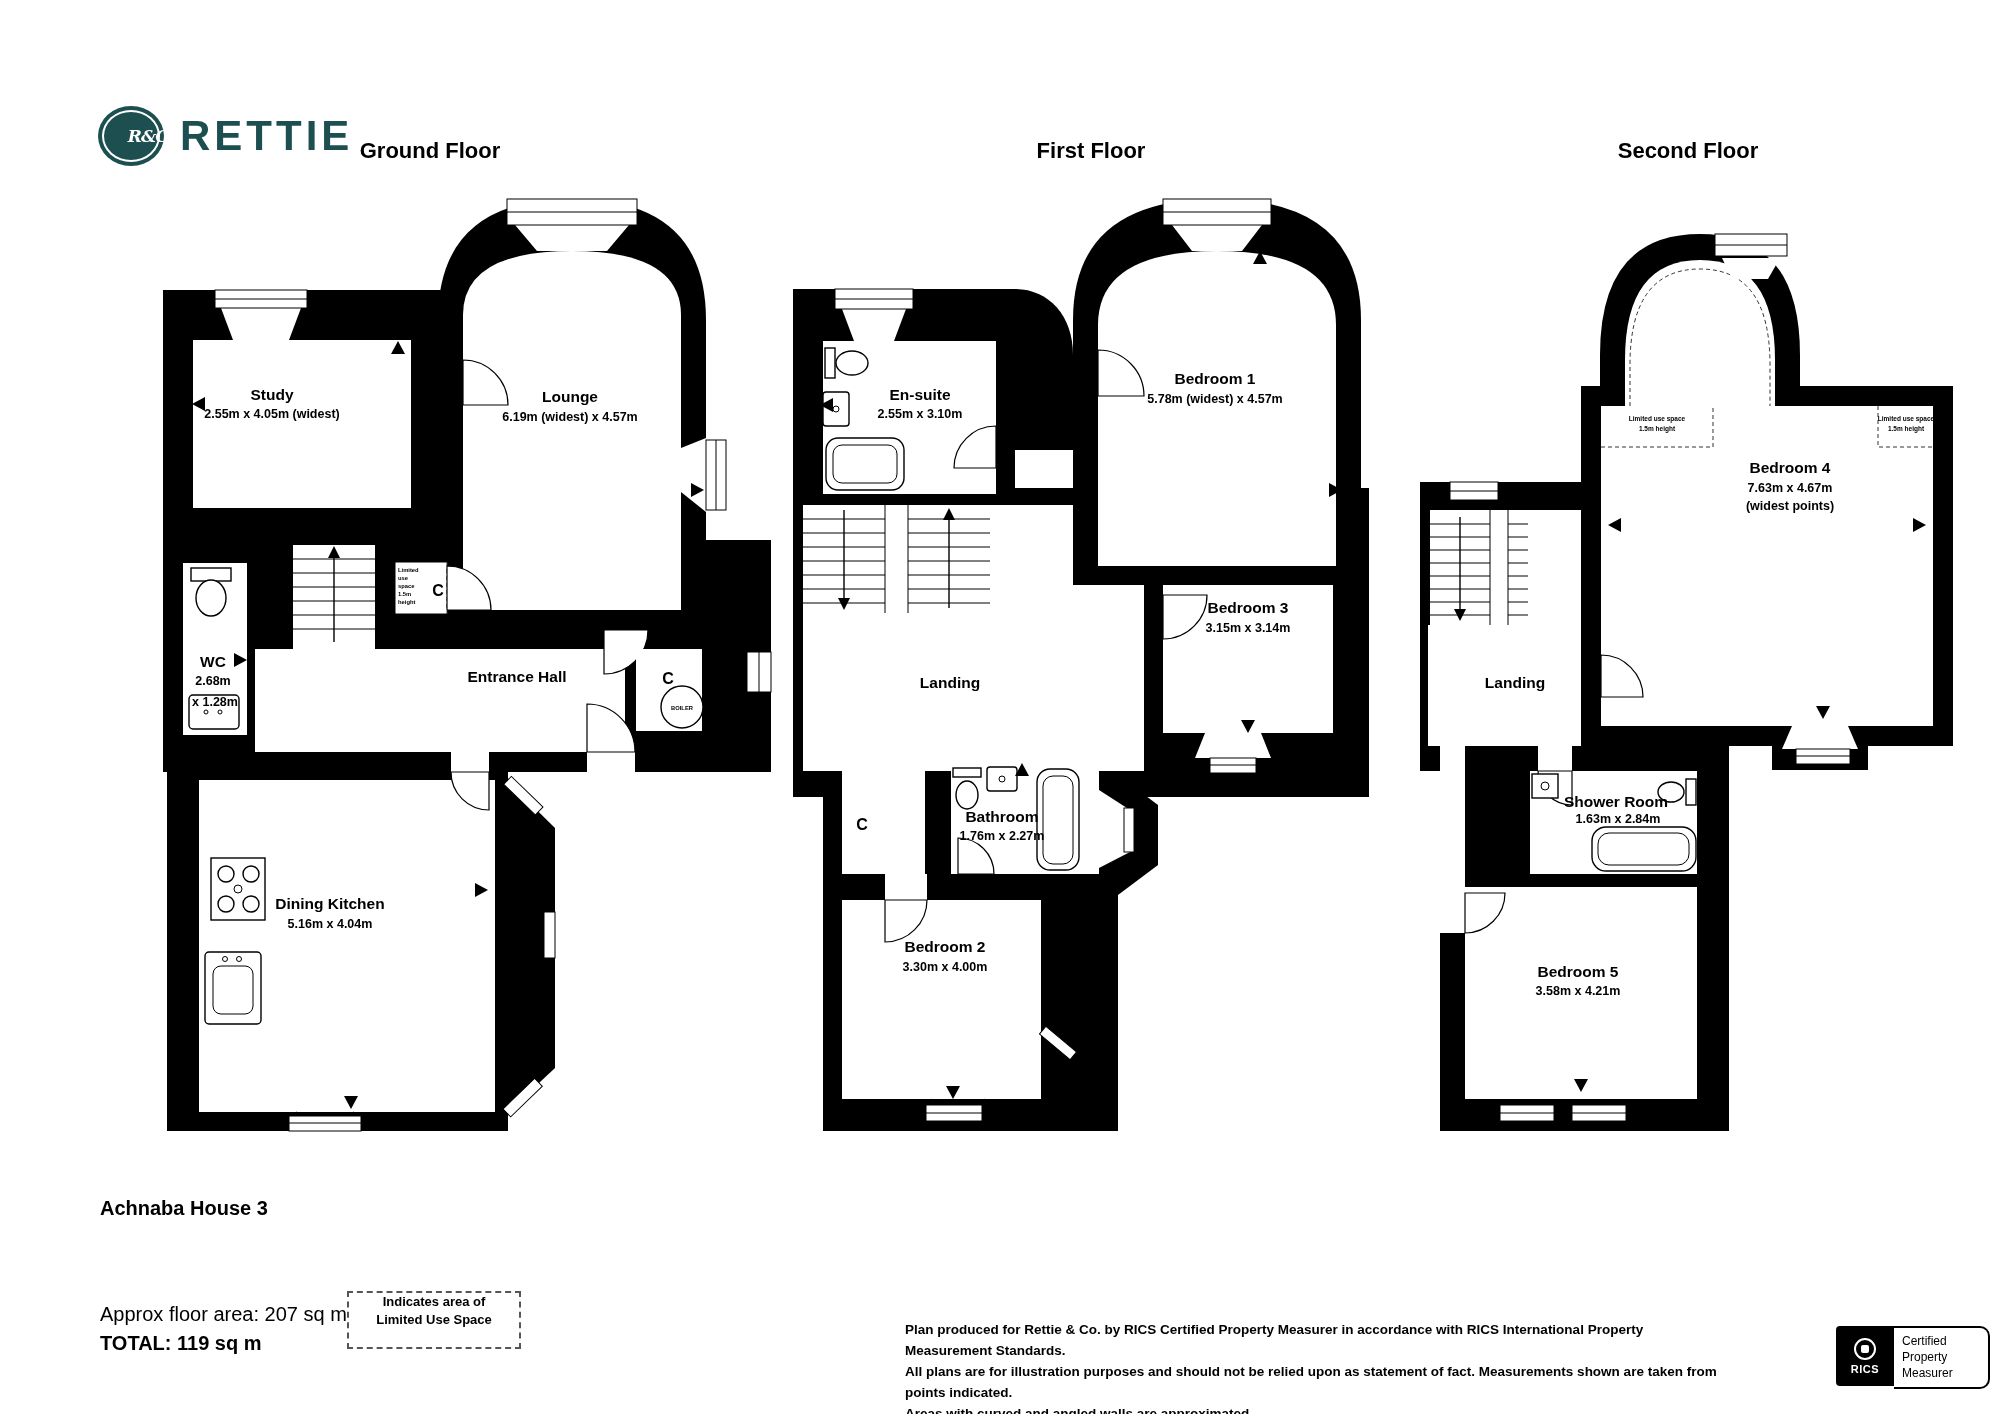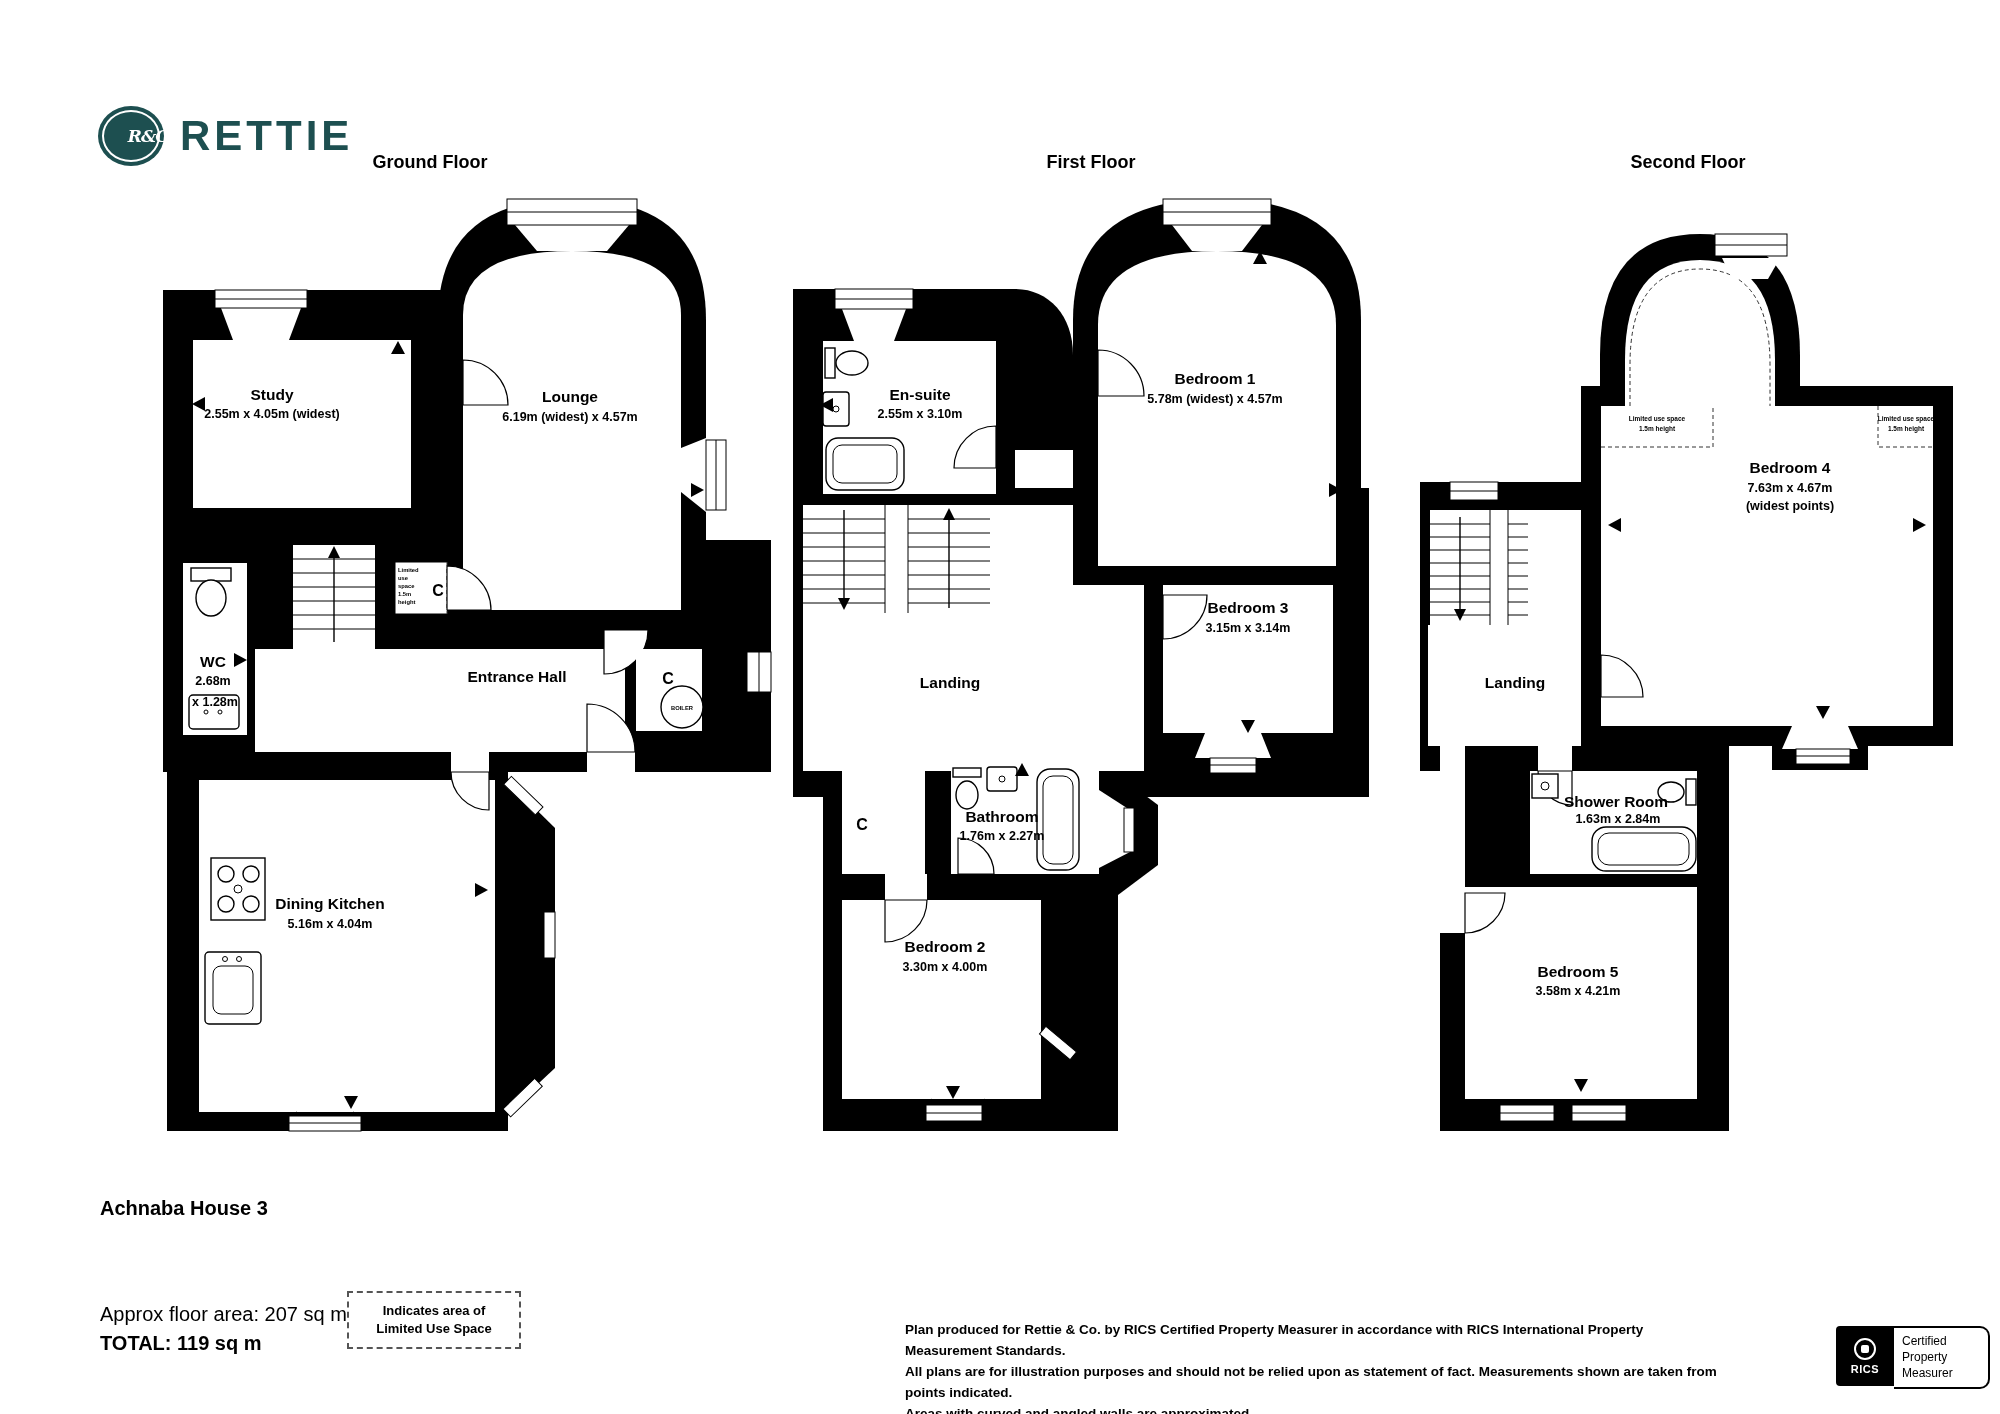--- a/index.html
+++ b/index.html
@@ -9,22 +9,22 @@
 
   
   .brand { position:absolute; left:98px; top:106px; display:flex; align-items:center; gap:16px; }
   .brand-oval { position:relative; width:66px; height:60px; background:#1d4f50; border-radius:50%;
                 display:flex; align-items:center; justify-content:center; }
   .brand-oval::after { content:""; position:absolute; inset:4px; border:2px solid #fff; border-radius:50%; }
   .brand-mono { color:#fff; font-family:"DejaVu Serif", serif; font-style:italic; font-weight:bold;
                 font-size:17px; letter-spacing:-1px; z-index:1;padding-left:44px; }
   .brand-word { color:#1d4f50; font-weight:800; font-size:42px; letter-spacing:4px; }
 
-  .floor-title { position:absolute; top:152px; width:260px; text-align:center;
-                 font-size:18px; font-weight:bold; }
+  .floor-title { position:absolute; top:138px; width:260px; text-align:center;
+                 font-size:22px; font-weight:bold; }
   #t-gf { left:300px; } #t-ff { left:961px; } #t-sf { left:1558px; }
 
   svg.plan { position:absolute; }
   #gf { left:155px; top:190px; }
   #ff { left:790px; top:190px; }
   #sf { left:1420px; top:225px; }
 
   .wall { fill:#000; stroke:none; }
   .roomfill { fill:#fff; stroke:none; }
   .hair { stroke:#000; stroke-width:1; fill:none; }
@@ -41,21 +41,21 @@
   .cc { font-size:16px; font-weight:bold; }
   .tn { font-size:5.8px; font-weight:bold; }
   .t65 { font-size:6.5px; font-weight:bold; }
 
   
   .addr { position:absolute; left:100px; top:1194px; font-size:20px; font-weight:bold; line-height:1.45; }
   .area { position:absolute; left:100px; top:1300px; font-size:20px; line-height:1.45; }
   .area .tot { font-weight:bold; }
   .legend-box { position:absolute; left:347px; top:1291px; width:174px; height:58px;
                 border:2px dashed #555; display:flex; flex-direction:column; align-items:center;
-                justify-content:center; font-size:13px; font-weight:bold; line-height:1.35; text-align:center; }
+                font-size:13px; font-weight:bold; line-height:1.35; text-align:center; }
   .disc { position:absolute; left:905px; top:1320px; width:820px; font-size:13.5px; font-weight:bold; line-height:1.55; }
   .rics { position:absolute; left:1836px; top:1326px; display:flex; align-items:stretch; }
   .rics-black { width:58px; height:60px; background:#000; border-radius:4px 0 0 4px; display:flex;
                 flex-direction:column; align-items:center; justify-content:center; gap:3px; }
   .rics-emblem { width:22px; height:22px; border:2px solid #fff; border-radius:50%; display:flex;
                  align-items:center; justify-content:center; }
   .rics-emblem::after { content:""; width:8px; height:8px; background:#fff; border-radius:2px; }
   .rics-name { color:#fff; font-weight:bold; font-size:11px; letter-spacing:0.5px; }
   .rics-cert { width:96px; border:2px solid #000; border-left:none; border-radius:0 10px 10px 0;
                background:#fff; padding:5px 8px; font-size:12px; line-height:1.35; }

